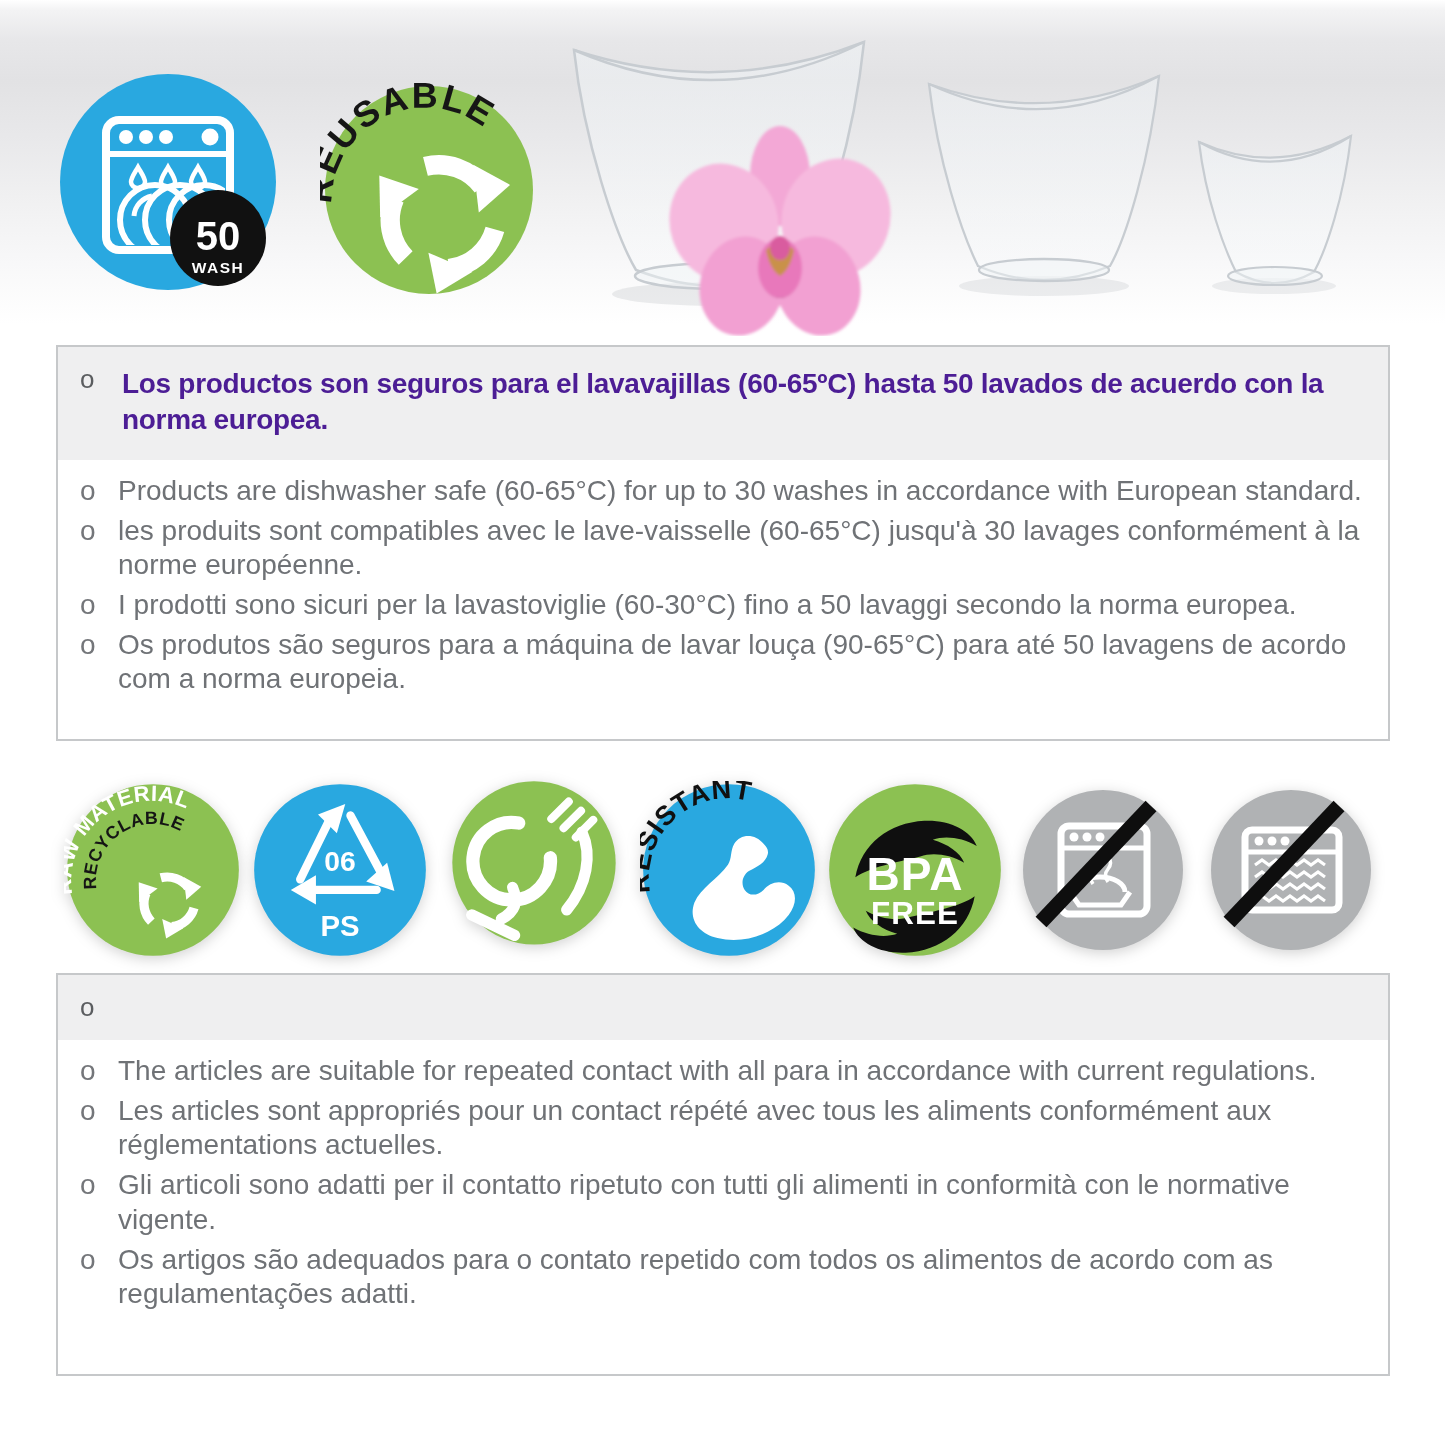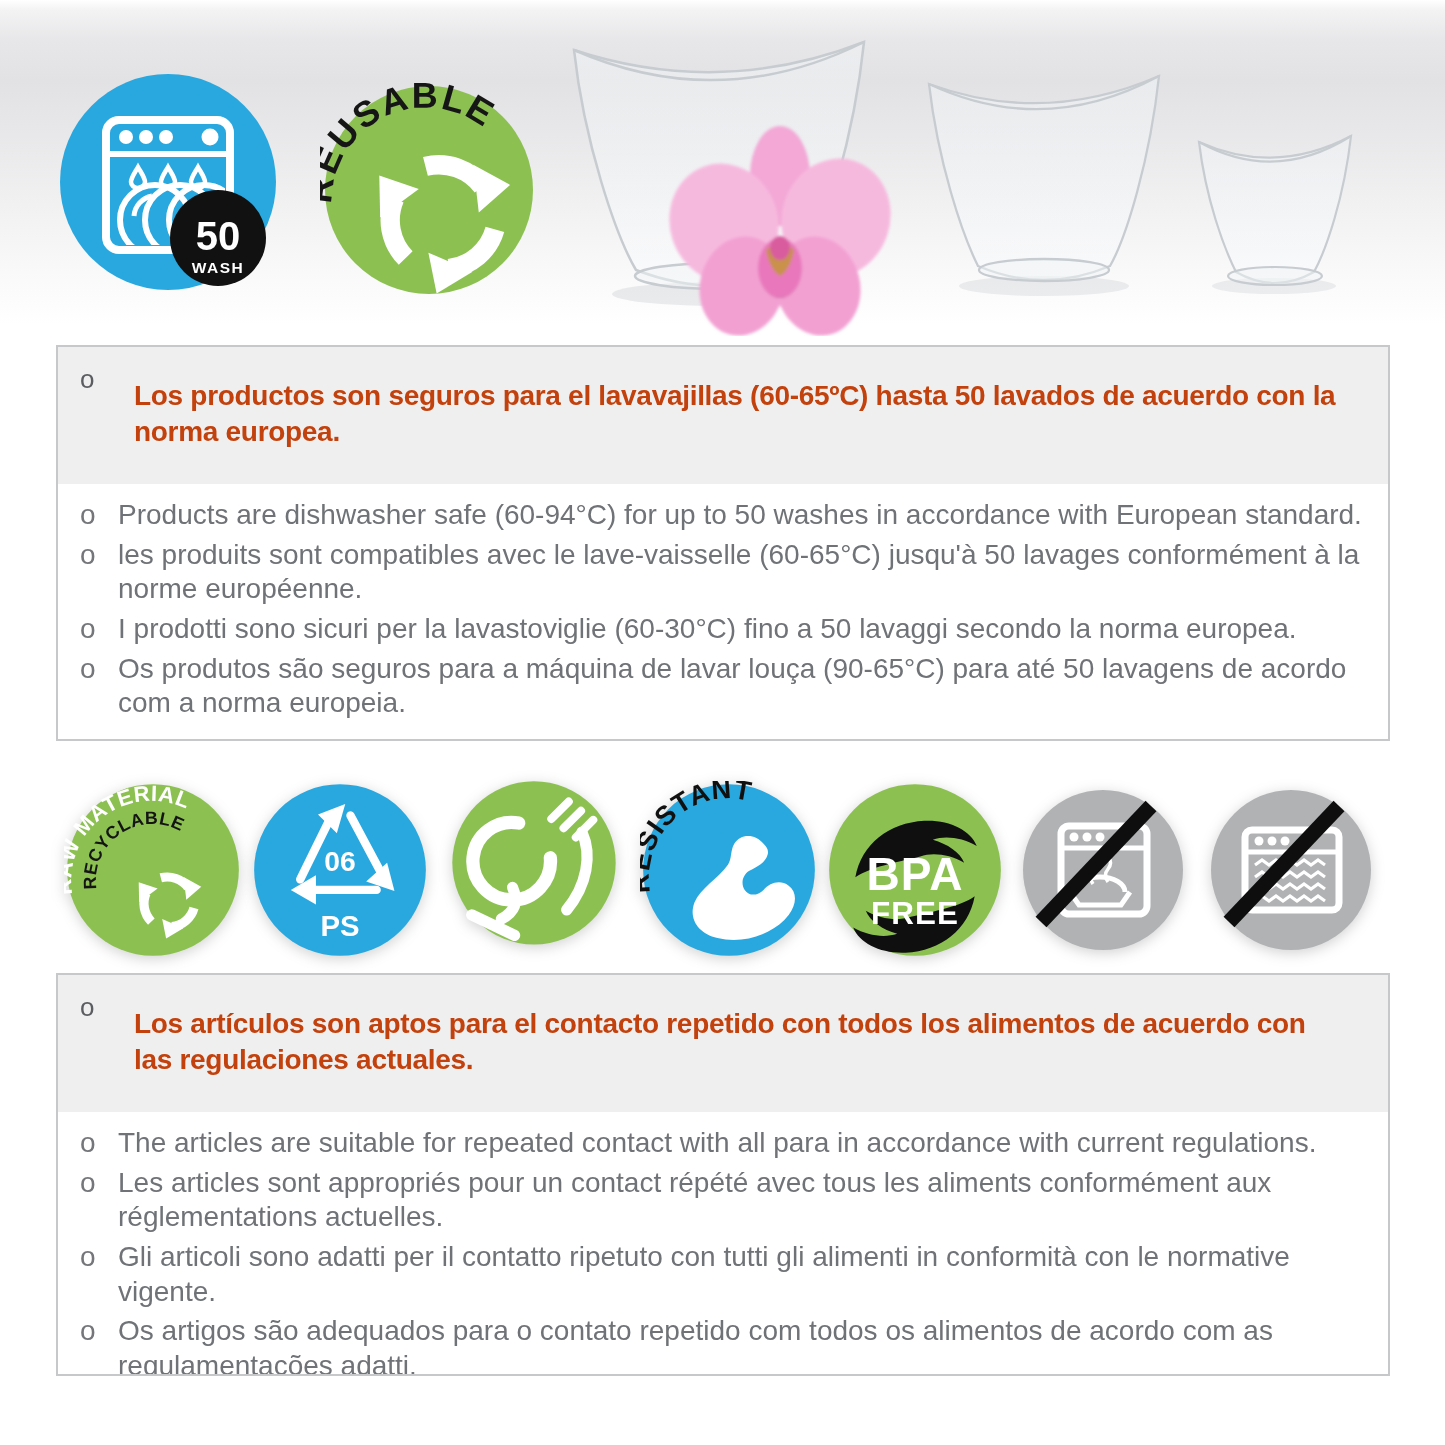--- a/index.html
+++ b/index.html
@@ -14,21 +14,21 @@
   .badge-reusable{position:absolute;left:320px;top:80px;}
   .photo{position:absolute;left:552px;top:18px;}
 
   
   .info-box{position:absolute;left:56px;width:1334px;background:#ffffff;
             border:2px solid #c6c8ca;box-sizing:border-box;overflow:hidden;}
   .box-1{top:345px;height:396px;}
   .box-2{top:973px;height:403px;}
   .box-header{background:#efeff0;display:flex;padding:15px 26px 17px 22px;}
   .box-header .bullet{flex:none;width:38px;font-size:26px;color:#5b5d60;padding-top:2px;}
-  .box-header p{margin:16px;font-size:28px;font-weight:bold;line-height:1.3;color:#c2410c;letter-spacing:-0.3px;}
+  .box-header p{margin:4px;font-size:28px;font-weight:bold;line-height:1.3;color:#4c1d95;letter-spacing:-0.3px;}
   .box-body{list-style:none;margin:0;padding:14px 24px 0 22px;}
   .box-body li{display:flex;font-size:28px;line-height:1.24;color:#6f7276;margin-bottom:5px;}
   .box-body .bullet{flex:none;width:38px;color:#74767a;}
 
   
   .badge-row{position:absolute;left:0;top:772px;width:1445px;height:196px;
              display:flex;align-items:center;justify-content:space-between;
              padding:0 64px;box-sizing:border-box;}
   .badge-row svg{filter:drop-shadow(0 3px 7px rgba(0,0,0,0.18));}
 </style>
@@ -148,25 +148,25 @@
   </div>
 
   <section class="info-box box-1">
     <div class="box-header">
       <span class="bullet">o</span>
       <p>Los productos son seguros para el lavavajillas (60-65ºC) hasta 50 lavados de acuerdo con la norma europea.</p>
     </div>
     <ul class="box-body">
       <li>
         <span class="bullet">o</span>
-        <span>Products are dishwasher safe (60-94°C) for up to 50 washes in accordance with European standard.</span>
-      </li>
-      <li>
-        <span class="bullet">o</span>
-        <span>les produits sont compatibles avec le lave-vaisselle (60-65°C) jusqu'à 50 lavages conformément à la norme européenne.</span>
+        <span>Products are dishwasher safe (60-65°C) for up to 30 washes in accordance with European standard.</span>
+      </li>
+      <li>
+        <span class="bullet">o</span>
+        <span>les produits sont compatibles avec le lave-vaisselle (60-65°C) jusqu'à 30 lavages conformément à la norme européenne.</span>
       </li>
       <li>
         <span class="bullet">o</span>
         <span>I prodotti sono sicuri per la lavastoviglie (60-30°C) fino a 50 lavaggi secondo la norma europea.</span>
       </li>
       <li>
         <span class="bullet">o</span>
         <span>Os produtos são seguros para a máquina de lavar louça (90-65°C) para até 50 lavagens de acordo com a norma europeia.</span>
       </li>
     </ul>
@@ -276,21 +276,20 @@
           <path d="M 54,121 l 7,-5 7,5 7,-5 7,5 7,-5 7,5 7,-5 7,5 7,-5 7,5"></path>
         </g>
       </g>
       <line x1="138" y1="26" x2="28" y2="142" stroke="#0e0e0e" stroke-width="15"></line>
     </svg>
   </div>
 
   <section class="info-box box-2">
     <div class="box-header">
       <span class="bullet">o</span>
-      <p>Los artículos son aptos para el contacto repetido con todos los alimentos de acuerdo con las regulaciones actuales.</p>
     </div>
     <ul class="box-body">
       <li>
         <span class="bullet">o</span>
         <span>The articles are suitable for repeated contact with all para in accordance with current regulations.</span>
       </li>
       <li>
         <span class="bullet">o</span>
         <span>Les articles sont appropriés pour un contact répété avec tous les aliments conformément aux réglementations actuelles.</span>
       </li>

